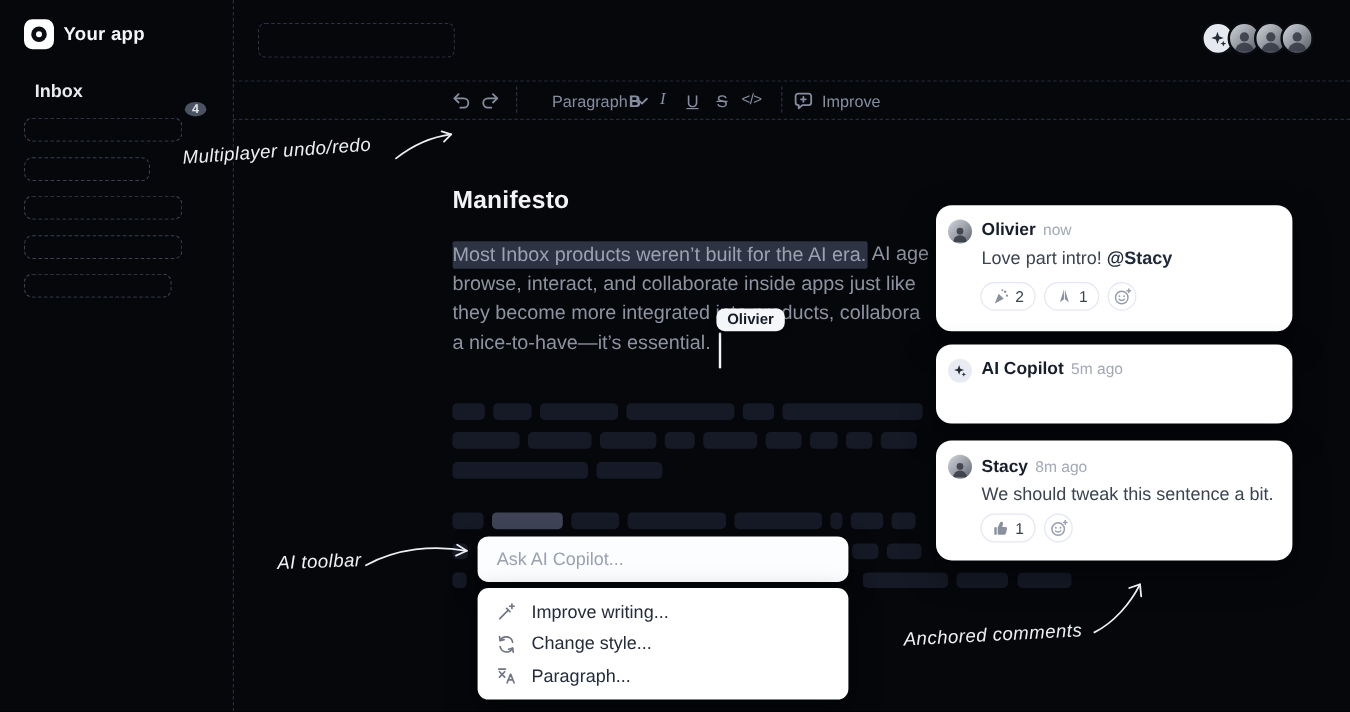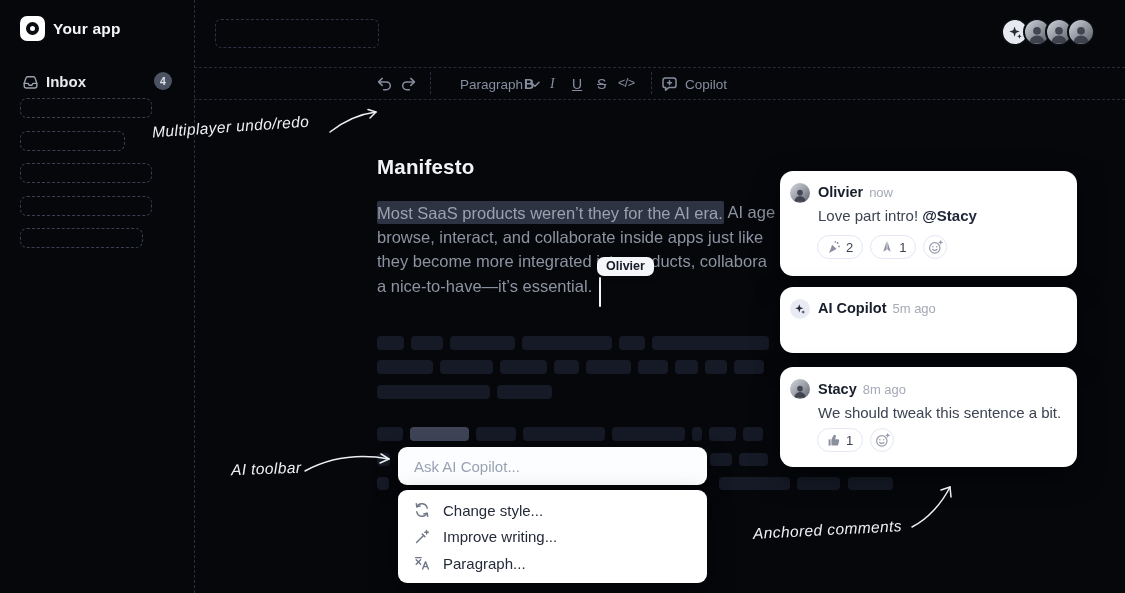--- a/index.html
+++ b/index.html
@@ -6,21 +6,21 @@
   html,body { background:#000; }
   #canvas {
     position:relative; width:1125px; height:593px; overflow:hidden;
     background:#05070b; font-family:"Liberation Sans", sans-serif;
   }
   
   .v-divider { position:absolute; left:194px; top:0; height:593px; border-left:1px dashed #262c3a; }
   .logo { position:absolute; left:20px; top:16px; width:25px; height:25px; background:#fff; border-radius:7px; display:flex; align-items:center; justify-content:center; }
   .logo-ring { width:13px; height:13px; border:4px solid #0b0d12; border-radius:50%; background:#fff; }
   .app-name { position:absolute; left:53px; top:20px; font-size:15.5px; font-weight:700; color:#f4f5f8; letter-spacing:.2px; }
-  .inbox-row { position:absolute; left:22px; top:68px; width:150px; height:22px; display:flex; align-items:flex-end; cursor:pointer; }
+  .inbox-row { position:absolute; left:22px; top:68px; width:150px; height:22px; display:flex; align-items:flex-start; cursor:pointer;flex-direction:column; }
   .inbox-icon { width:17px; height:15px; stroke:#9aa0ad; fill:none; stroke-width:1.4; stroke-linejoin:round; stroke-linecap:round; }
   .inbox-label { margin-left:7px; font-size:15px; font-weight:700; color:#e9ebef; }
   .inbox-badge { margin-left:auto; width:18px; height:18px; border-radius:50%; background:#4b5362; color:#dfe2e8; font-size:10.5px; font-weight:600; display:flex; align-items:center; justify-content:center; }
   .side-skel { position:absolute; left:20px; height:20px; border:1px dashed #3a4051; border-radius:7px; }
   
   .top-skel { position:absolute; left:215px; top:19px; width:164px; height:29px; border:1px dashed #2c3242; border-radius:6px; }
   .avatar-stack { position:absolute; left:1001px; top:18px; display:flex; }
   .avatar { width:28px; height:28px; border-radius:50%; border:2px solid #0a0c11; margin-left:-6px; display:flex; align-items:center; justify-content:center; overflow:hidden; }
   .avatar:first-child { margin-left:0; }
   .avatar.ai { background:#e7e9f1; }
@@ -167,27 +167,27 @@
       <span>&lt;/&gt;</span>
     </div>
 
   <div class="tb-v" style="left:651px;"></div>
 
   <div class="tb-item" style="left:661px;">
     <svg class="tb-ico" width="17" height="16" viewBox="0 0 17 16">
       <path d="M4.2 2 H12.8 A2.2 2.2 0 0 1 15 4.2 V9.4 A2.2 2.2 0 0 1 12.8 11.6 H7.6 L4.6 14.3 V11.6 H4.2 A2.2 2.2 0 0 1 2 9.4 V4.2 A2.2 2.2 0 0 1 4.2 2 Z"></path>
       <path d="M8.5 4.8 v4 M6.5 6.8 h4"></path>
     </svg>
-    <span style="margin-left:7px;">Copilot</span>
+    <span style="margin-left:7px;">Improve</span>
   </div>
 
   <div class="doc-title">Manifesto</div>
 
   <div class="para">
-    <div class="ln"><span class="hl">Most SaaS products weren’t they for the AI era.</span><span> AI age</span></div>
+    <div class="ln"><span class="hl">Most Inbox products weren’t built for the AI era.</span><span> AI age</span></div>
     <div class="ln">browse, interact, and collaborate inside apps just like</div>
     <div class="ln">they become more integrated into products, collabora</div>
     <div class="ln">a nice-to-have—it’s essential.</div>
   </div>
 
   <div class="caret"></div>
   <div class="cursor-tag">Olivier</div>
 
   <div class="sk-row" style="left:377px;top:336px;">
     <div class="sk" style="width:27px"></div>
@@ -315,34 +315,34 @@
           </svg>
       </div>
     </div>
   </div>
 
   <input class="ai-input" type="text" placeholder="Ask AI Copilot..." style="">
 
   <div class="ai-menu">
     <div class="mi">
       <svg class="mi-ico" width="16" height="16" viewBox="0 0 16 16">
+          <line x1="2.5" y1="13.5" x2="9.6" y2="6.4"></line>
+          <line x1="8.2" y1="5" x2="11" y2="7.8"></line>
+          <path d="M12.6 1.4 v3.6 M10.8 3.2 h3.6"></path>
+        </svg>
+      <span class="mi-label">Improve writing...</span>
+    </div>
+    <div class="mi">
+      <svg class="mi-ico" width="16" height="16" viewBox="0 0 16 16">
           <path d="M13.2 6.2 a5.5 5.5 0 0 0 -10.3 -1.5"></path>
           <path d="M2.3 1.6 l.5 3.3 3.3 -.9"></path>
           <path d="M2.8 9.8 a5.5 5.5 0 0 0 10.3 1.5"></path>
           <path d="M13.7 14.4 l-.5 -3.3 -3.3 .9"></path>
         </svg>
       <span class="mi-label">Change style...</span>
-    </div>
-    <div class="mi">
-      <svg class="mi-ico" width="16" height="16" viewBox="0 0 16 16">
-          <line x1="2.5" y1="13.5" x2="9.6" y2="6.4"></line>
-          <line x1="8.2" y1="5" x2="11" y2="7.8"></line>
-          <path d="M12.6 1.4 v3.6 M10.8 3.2 h3.6"></path>
-        </svg>
-      <span class="mi-label">Improve writing...</span>
     </div>
     <div class="mi">
       <svg class="mi-ico" width="16" height="16" viewBox="0 0 16 16">
           <line x1="1.6" y1="2.6" x2="7.2" y2="2.6"></line>
           <line x1="2.2" y1="4.8" x2="6.6" y2="9.2"></line>
           <line x1="6.6" y1="4.8" x2="2.2" y2="9.2"></line>
           <path d="M8.6 14 L11.5 6.8 L14.4 14 M9.7 11.6 h3.6"></path>
         </svg>
       <span class="mi-label">Paragraph...</span>
     </div>

